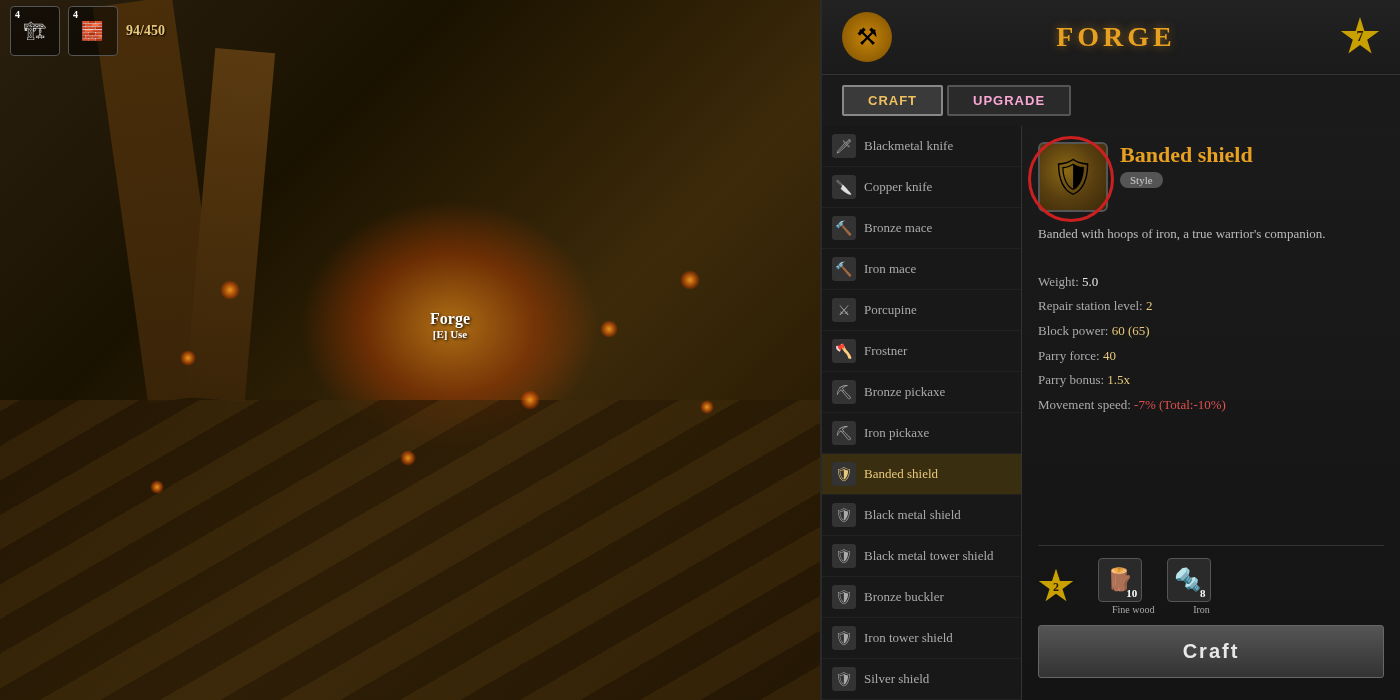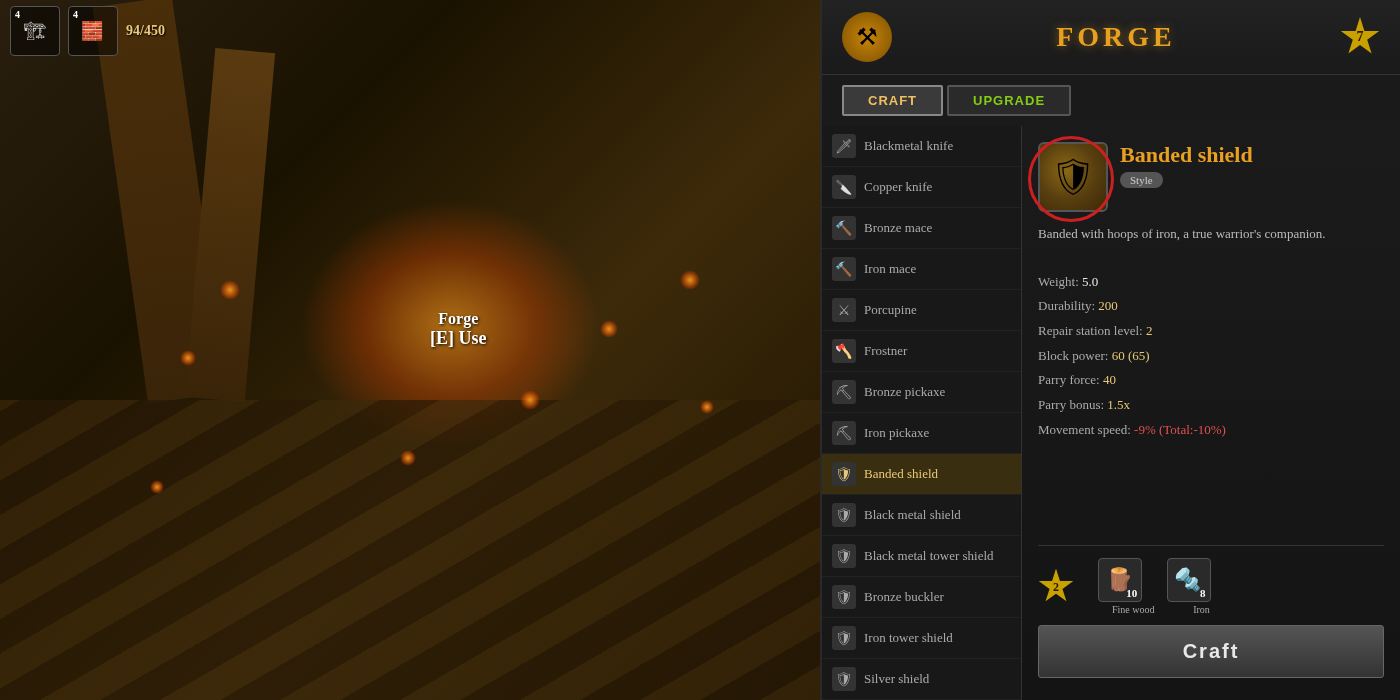--- a/index.html
+++ b/index.html
@@ -28,21 +28,21 @@
       left: 430px;
       top: 310px;
       color: #fff;
       font-size: 16px;
       font-weight: bold;
       text-shadow: 1px 1px 3px #000;
       text-align: center;
     }
     .forge-label .use-hint {
       color: #fff;
-      font-size: 18px;
+      font-size: 11px;
     }
 
     
     .fire-glow {
       position: absolute;
       left: 300px;
       top: 200px;
       width: 300px;
       height: 250px;
       background: radial-gradient(ellipse at center, rgba(255,160,30,0.6) 0%, rgba(255,80,0,0.3) 40%, transparent 70%);
@@ -157,21 +157,21 @@
     .forge-tabs {
       display: flex;
       gap: 4px;
       padding: 10px 20px;
       background: #1a1a1a;
     }
     .tab-btn {
       padding: 6px 24px;
       border: 2px solid #555;
       background: #2a2a2a;
-      color: #84cc16;
+      color: #f9a8d4;
       font-size: 13px;
       font-weight: bold;
       letter-spacing: 1px;
       cursor: pointer;
       border-radius: 2px;
     }
     .tab-btn.active {
       background: #3a3a3a;
       color: #f0c060;
       border-color: #888;
@@ -529,42 +529,38 @@
       </div>
 
       <div class="item-desc">Banded with hoops of iron, a true warrior's companion.</div>
 
       <div class="item-stats">
         <div class="stat-row">
           <span class="stat-label">Weight: </span>
           <span class="stat-value">5.0</span>
         </div>
         <div class="stat-row">
-          <span class="stat-label">Durability: </span>
-          <span class="stat-value highlight">200</span>
-        </div>
-        <div class="stat-row">
           <span class="stat-label">Repair station level: </span>
           <span class="stat-value highlight">2</span>
         </div>
         <div class="stat-row">
           <span class="stat-label">Block power: </span>
           <span class="stat-value highlight">60 (65)</span>
         </div>
         <div class="stat-row">
           <span class="stat-label">Parry force: </span>
           <span class="stat-value highlight">40</span>
         </div>
         <div class="stat-row">
           <span class="stat-label">Parry bonus: </span>
           <span class="stat-value highlight">1.5x</span>
         </div>
         <div class="stat-row">
           <span class="stat-label">Movement speed: </span>
-          <span class="stat-value red">-9% (Total:-10%)</span>
+          <span class="stat-value red">-7% (Total:-10%)</span>
         </div>
       </div>
 
       <div class="craft-requirements">
         <div class="quality-star">
           <span class="quality-star-num">2</span>
         </div>
 
         <div class="ingredient">
           <div class="ingredient-icon">

